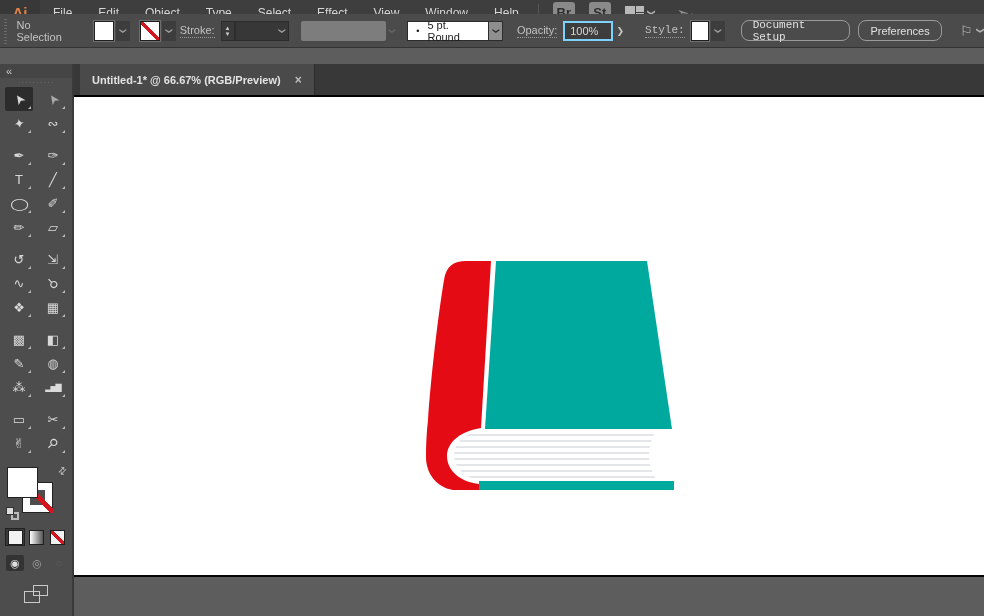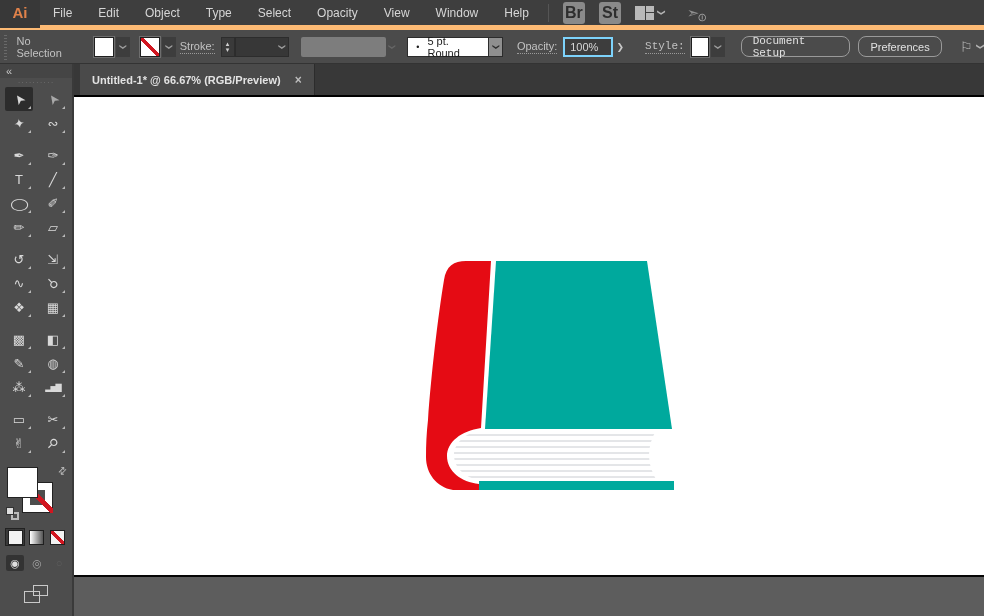--- a/index.html
+++ b/index.html
@@ -19,33 +19,33 @@
   .app-logo {
     width:40px; height:30px; display:flex; align-items:center; justify-content:center;
     color:#e0824a; font-weight:bold; font-size:15px; background:#383838;
   }
   .menu-items { display:flex; align-items:center; height:100%; }
   .menu-item { padding:0 13px; height:100%; display:flex; align-items:center; cursor:default; }
   .menubar-sep { width:1px; height:18px; background:#555; margin:0 14px 0 6px; }
   .mini-app-btn {
     width:22px; height:22px; background:#8a8a8a; color:#2e2e2e; border-radius:3px;
     display:flex; align-items:center; justify-content:center;
-    font-size:16px; font-weight:bold; margin-right:14px;
+    font-size:13px; font-weight:bold; margin-right:14px;
   }
   .workspace-icon { width:19px; height:14px; display:grid; margin-right:4px;
     grid-template-columns:10px 8px; grid-template-rows:6px 7px; gap:1px; }
   .workspace-icon div { background:#b9b9b9; }
   .workspace-icon .tall { grid-row:1 / span 2; }
   .chev { color:#b5b5b5; font-size:8px; display:inline-block; transform:rotate(90deg); }
   .sync-icon { margin-left:22px; color:#8f8f8f; font-size:15px; position:relative; }
   .sync-icon .pw { position:absolute; right:-7px; bottom:-2px; font-size:10px; color:#a8a8a8; }
 
   
   .controlbar {
-    position:absolute; top:30px; left:0; width:984px; height:34px;
+    position:absolute; top:14px; left:0; width:984px; height:34px;
     background:#4b4b4b; border-bottom:1px solid #333;
     display:flex; align-items:center; color:#c8c8c8; font-size:11px;
   }
   .grip-v { width:7px; height:26px; margin-left:2px;
     background:repeating-linear-gradient(0deg,#6a6a6a 0 1px,transparent 1px 3px);
     background-size:3px 100%; background-repeat:repeat-y; background-position:2px 0; }
   .cb-label { color:#c2c2c2; }
   .dotted-u { border-bottom:1px dotted #9a9a9a; padding-bottom:1px; }
   .swatch-combo { display:flex; align-items:center; }
   .swatch {
@@ -150,21 +150,21 @@
 <body style="--book-red: #e50b14; --book-teal: #00a99d; --page-line: #c9ccd1; --slash-red: #d11620;">
 
 <div class="menubar">
   <div class="app-logo">Ai</div>
   <div class="menu-items" id="menu-items">
       <div class="menu-item">File</div>
       <div class="menu-item">Edit</div>
       <div class="menu-item">Object</div>
       <div class="menu-item">Type</div>
       <div class="menu-item">Select</div>
-      <div class="menu-item">Opacity</div>
+      <div class="menu-item">Effect</div>
       <div class="menu-item">View</div>
       <div class="menu-item">Window</div>
       <div class="menu-item">Help</div>
     </div>
   <div class="menubar-sep"></div>
   <div class="mini-app-btn">Br</div>
   <div class="mini-app-btn">St</div>
   <div class="workspace-icon">
     <div class="tall"></div>
       <div></div>

